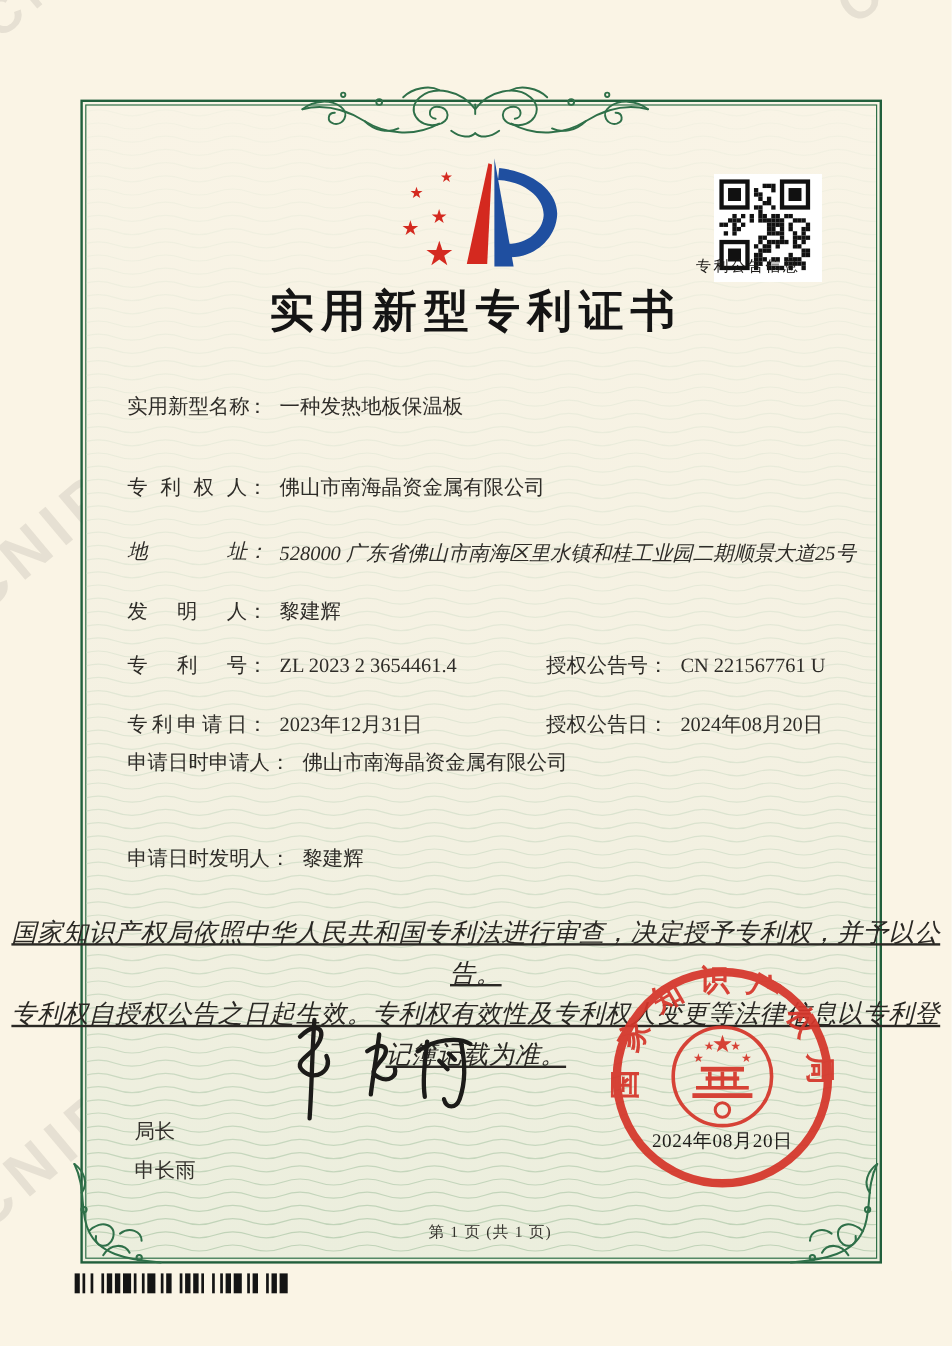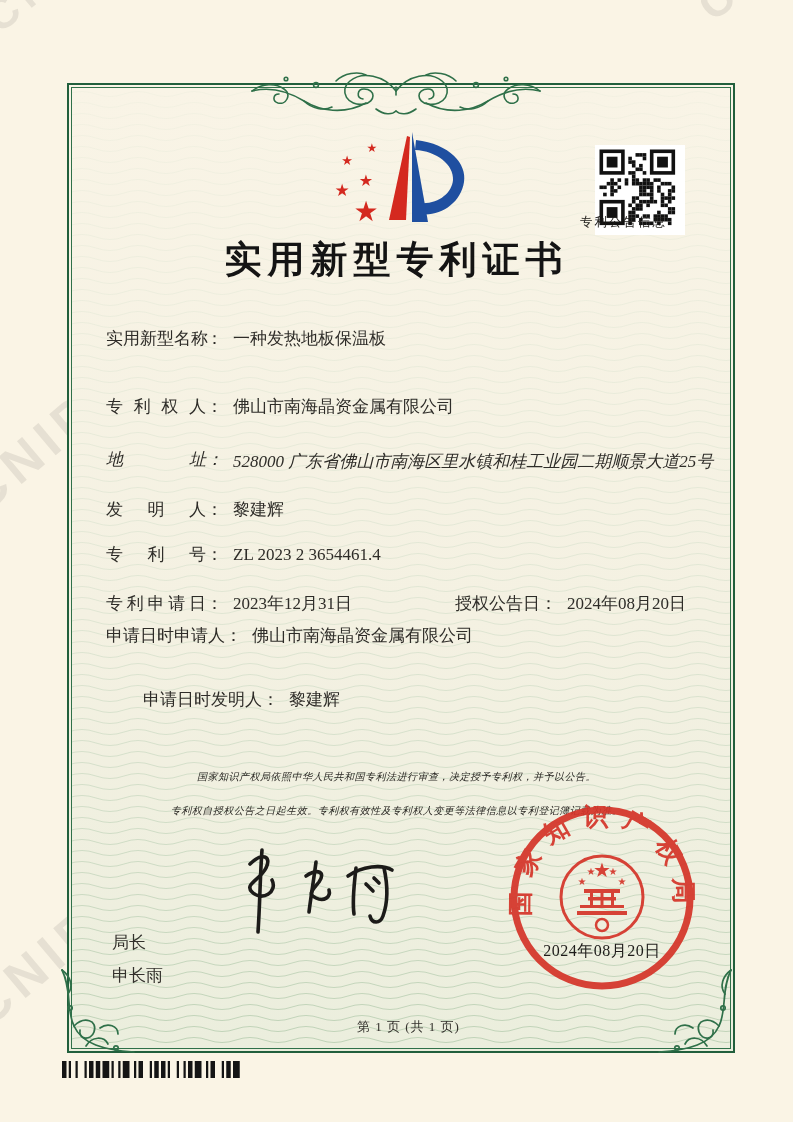--- a/index.html
+++ b/index.html
@@ -37,22 +37,22 @@
   .title{ position:absolute; left:0; top:235px; width:100%; text-align:center;
     font-size:37px; font-weight:bold; letter-spacing:6px; color:#141414; }
   .row{ position:absolute; left:106px; font-size:17px; white-space:nowrap; }
   .row .fl{ display:inline-block; width:100px; text-align:justify; text-align-last:justify; vertical-align:top;}
   .row.wide .fl{ width:auto; text-align-last:auto; }
   .row .val{ margin-left:10px; }
   .row.rcol{ left:455px; }
   .row.addr{ white-space:normal; }
   .row.addr .val{ display:inline-block; width:498px; line-height:27px; vertical-align:top;}
   .body-par{ position:absolute; left:0; top:760px; width:100%; text-align:center;
-    font-size:10px; line-height:34px; letter-spacing:0.5px; color:#2a2824;
-    font-style:italic; }
+    font-size:21px; line-height:34px; letter-spacing:0.5px; color:#2a2824;
+    font-style:italic;text-decoration:underline; }
   .officer{ position:absolute; left:112px; top:880px;
     font-family:"Liberation Sans","DejaVu Sans",sans-serif; font-size:17px;
     line-height:33px; color:#33312c; font-style:normal;margin-top:46px;}
   .signature{ position:absolute; left:220px; top:842px; }
   .seal{ position:absolute; left:505px; top:801px; }
   .seal-date{ position:absolute; left:505px; top:941px; width:194px; text-align:center;
     font-size:16px; letter-spacing:0.5px; color:#1e1c1a; }
   .page-num{ position:absolute; left:0; top:1018px; width:100%; text-align:center;
     font-size:13px; letter-spacing:1px; color:#33312c;padding-left:12px; }
   .barcode{ position:absolute; left:62px; top:1061px; z-index:6; }
@@ -368,30 +368,33 @@
     </div>
     <div class="row addr" style="top:448px;font-style:italic;">
       <span class="fl">地址</span><span>：</span><span class="val">528000 广东省佛山市南海区里水镇和桂工业园二期顺景大道25号</span>
     </div>
     <div class="row" style="top:498px;">
       <span class="fl">发明人</span><span>：</span><span class="val">黎建辉</span>
     </div>
     <div class="row" style="top:543px;">
       <span class="fl">专利号</span><span>：</span><span class="val">ZL 2023 2 3654461.4</span>
     </div>
+    <div class="row rcol wide" style="top:543px;">
+      <span class="fl">授权公告号</span><span>：</span><span class="val">CN 221567761 U</span>
+    </div>
     <div class="row" style="top:592px;">
       <span class="fl">专利申请日</span><span>：</span><span class="val">2023年12月31日</span>
     </div>
     <div class="row rcol wide" style="top:592px;">
       <span class="fl">授权公告日</span><span>：</span><span class="val">2024年08月20日</span>
     </div>
     <div class="row wide" style="top:624px;">
       <span class="fl">申请日时申请人</span><span>：</span><span class="val">佛山市南海晶资金属有限公司</span>
     </div>
-    <div class="row wide" style="top:688px;margin-left:37px;">
+    <div class="row wide" style="top:704px;">
       <span class="fl">申请日时发明人</span><span>：</span><span class="val">黎建辉</span>
     </div>
 
     <div class="body-par">
       <div>国家知识产权局依照中华人民共和国专利法进行审查，决定授予专利权，并予以公告。</div>
       <div>专利权自授权公告之日起生效。专利权有效性及专利权人变更等法律信息以专利登记簿记载为准。</div>
     </div>
 
     <div class="officer">
       <div>局长</div>

